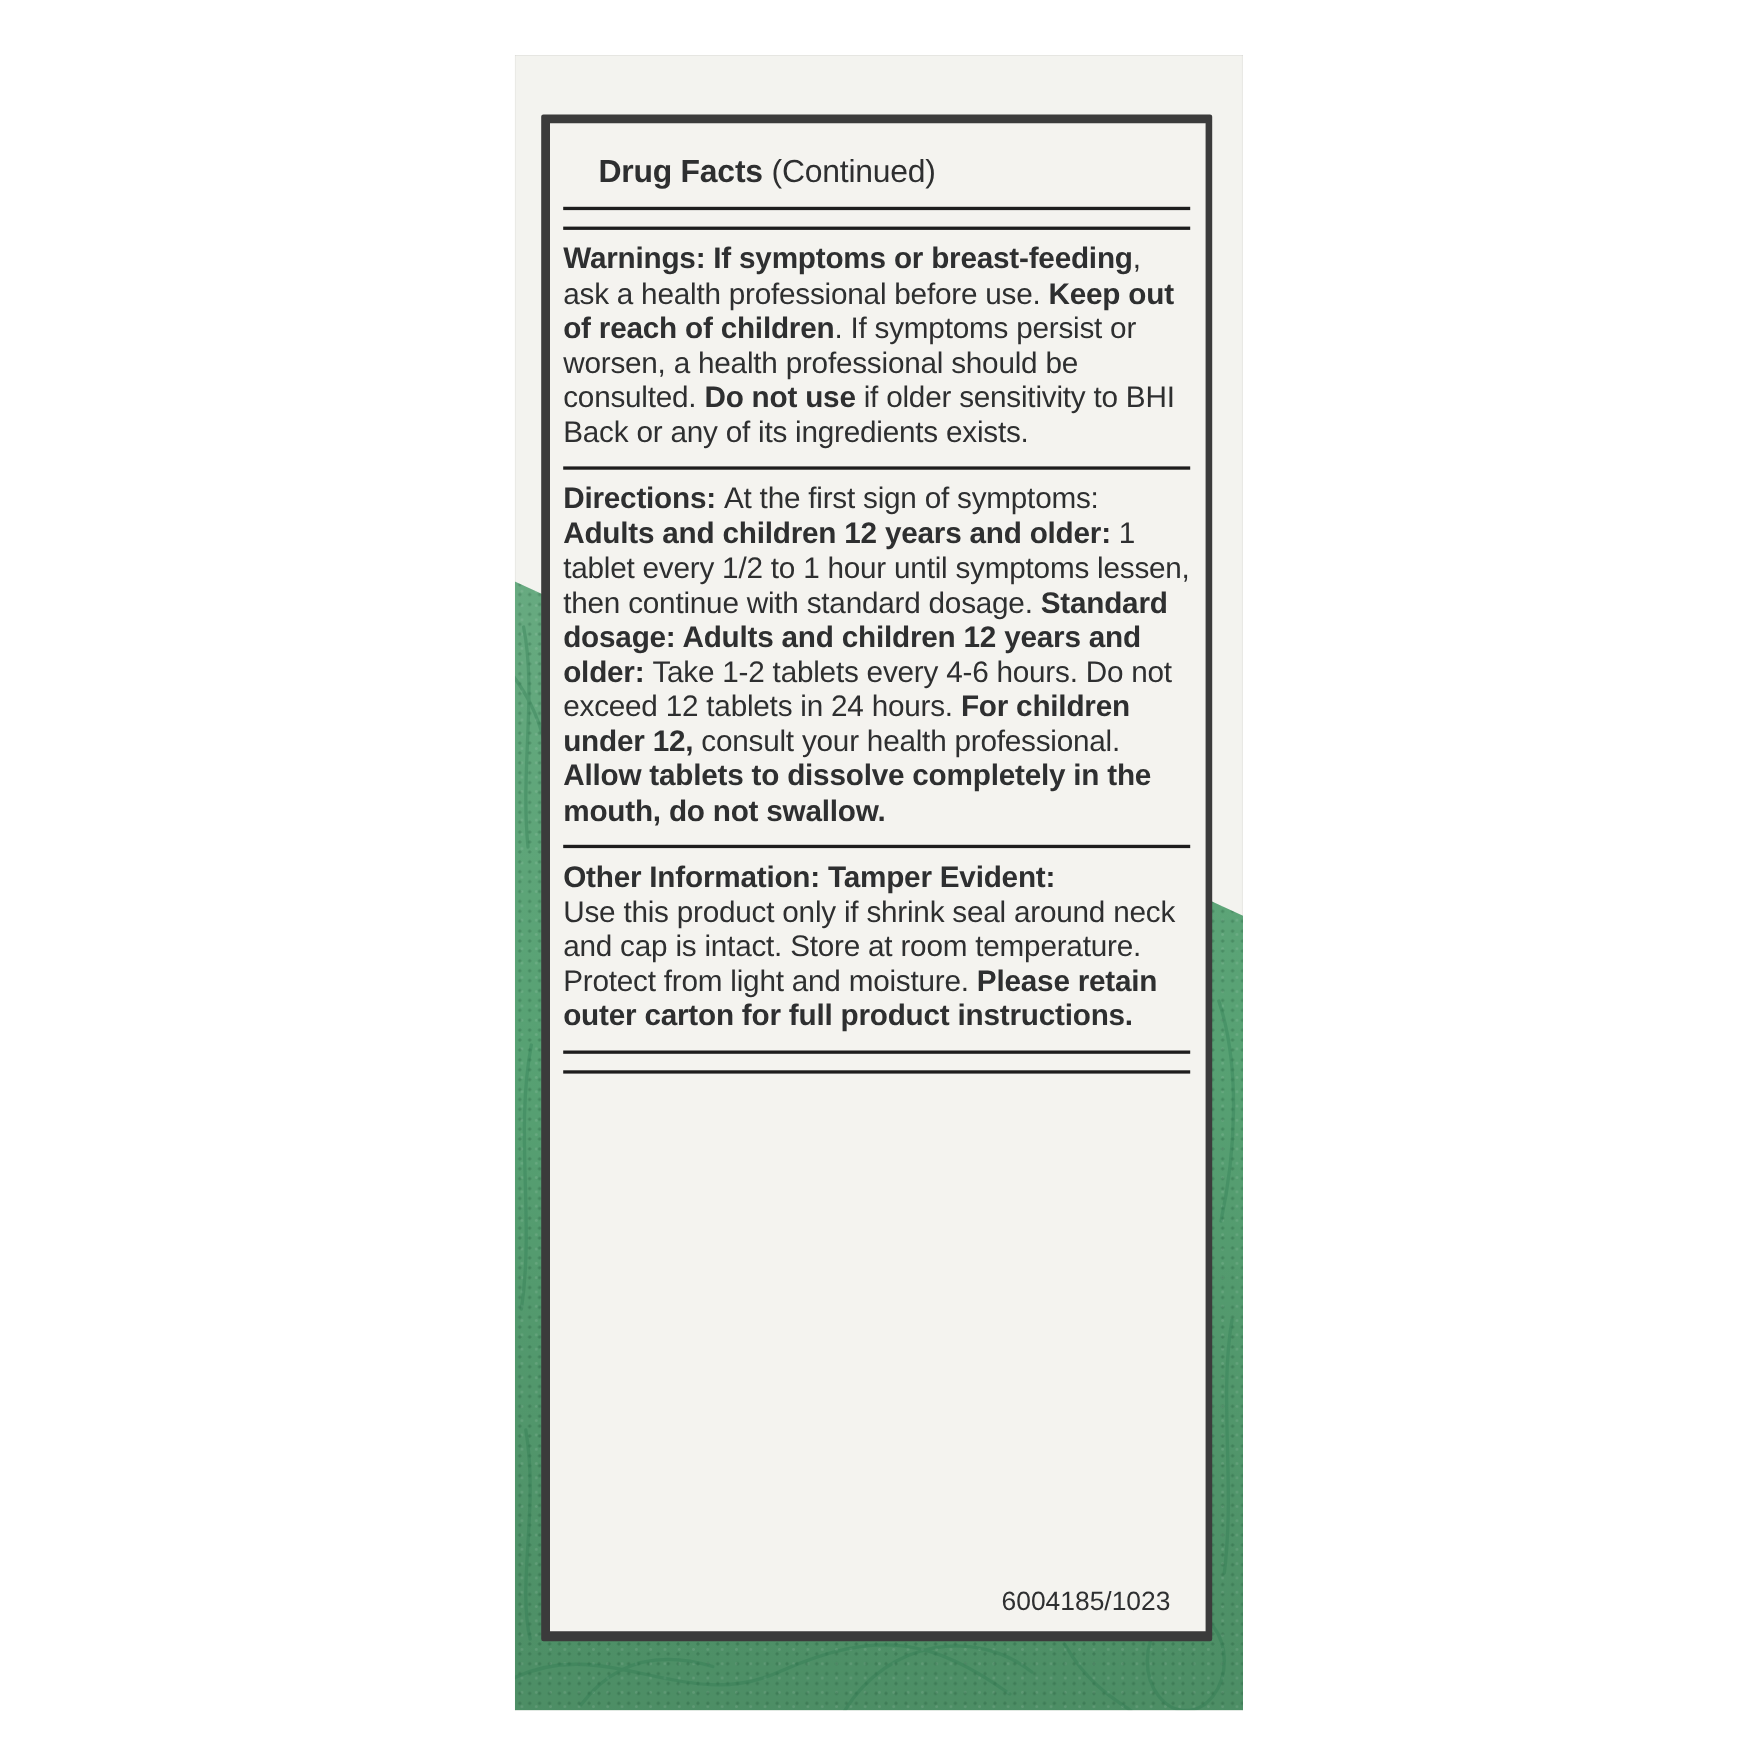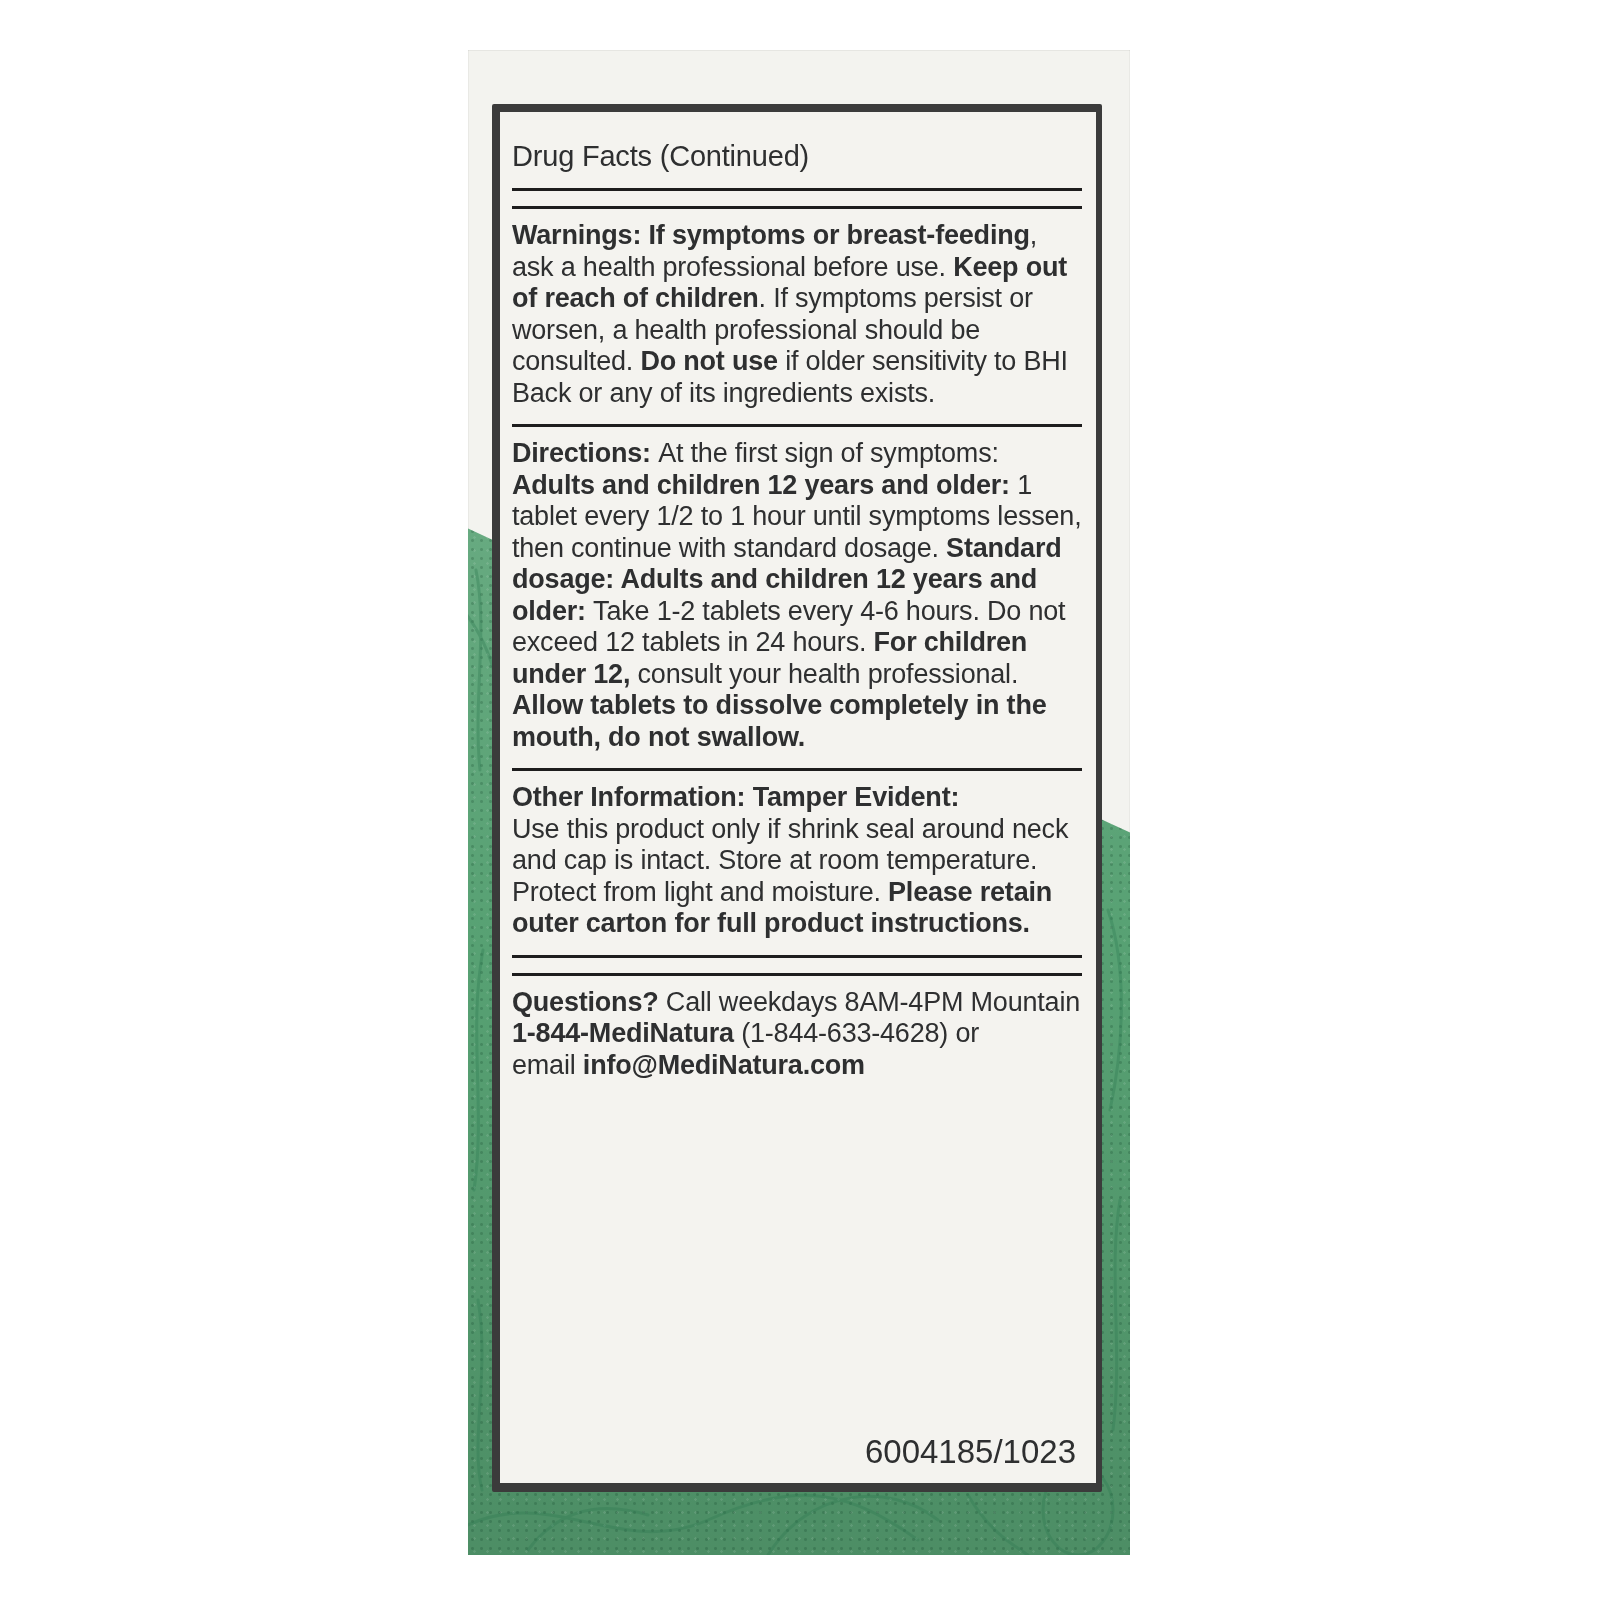--- a/index.html
+++ b/index.html
@@ -49,32 +49,32 @@
     background:var(--box-bg);
   }
   .content{
     position:absolute;inset:0;
     padding:27px 14px 0 12px;
     font-size:27px;
     line-height:31.5px;
     letter-spacing:-0.2px;
   }
   .heading{font-size:29px;line-height:34px;}
-  .heading b{font-weight:normal;}
+  .heading b{font-weight:bold;margin-left:32px;}
   .rule{
     height:3px;
     background:var(--rule);
     margin:15px 0 11px 0;
   }
   section p{margin:0;}
   b{font-weight:bold;}
   .code{
     position:absolute;
-    right:20px;bottom:12px;
-    font-size:33px;
+    right:32px;bottom:12px;
+    font-size:24px;
     letter-spacing:0;
   }
 </style>
 </head>
 <body>
 
 <div class="panel">
 
   <div class="green-area">
     <svg viewBox="0 0 662 1505" preserveAspectRatio="none">
@@ -106,21 +106,18 @@
           <div class="rule"></div>
           <section>
             <p><b>Directions: </b><span>At the first sign of symptoms: </span><b>Adults and children 12 years and older: </b><span>1 tablet every 1/2 to 1 hour until symptoms lessen, then continue with standard dosage. </span><b>Standard dosage: Adults and children 12 years and older: </b><span>Take 1-2 tablets every 4-6 hours. Do not exceed 12 tablets in 24 hours. </span><b>For children under 12,</b><span> consult your health professional. </span><b>Allow tablets to dissolve completely in the mouth, do not swallow.</b></p>
           </section>
           <div class="rule"></div>
           <section>
             <p><b>Other Information: Tamper Evident:</b><br><span>Use this product only if shrink seal around neck and cap is intact. Store at room temperature. Protect from light and moisture. </span><b>Please retain outer carton for full product instructions.</b></p>
           </section>
           <div class="rule"></div>
           <div class="rule"></div>
-          <section>
-            <p><b>Questions? </b><span>Call weekdays 8AM-4PM Mountain </span><b>1-844-MediNatura</b><span> (1-844-633-4628) or</span><br><span>email </span><b>info@MediNatura.com</b></p>
-          </section>
         </div>
     </div>
     <div class="code">6004185/1023</div>
   </div>
 
 </div>
 
 </body></html>

